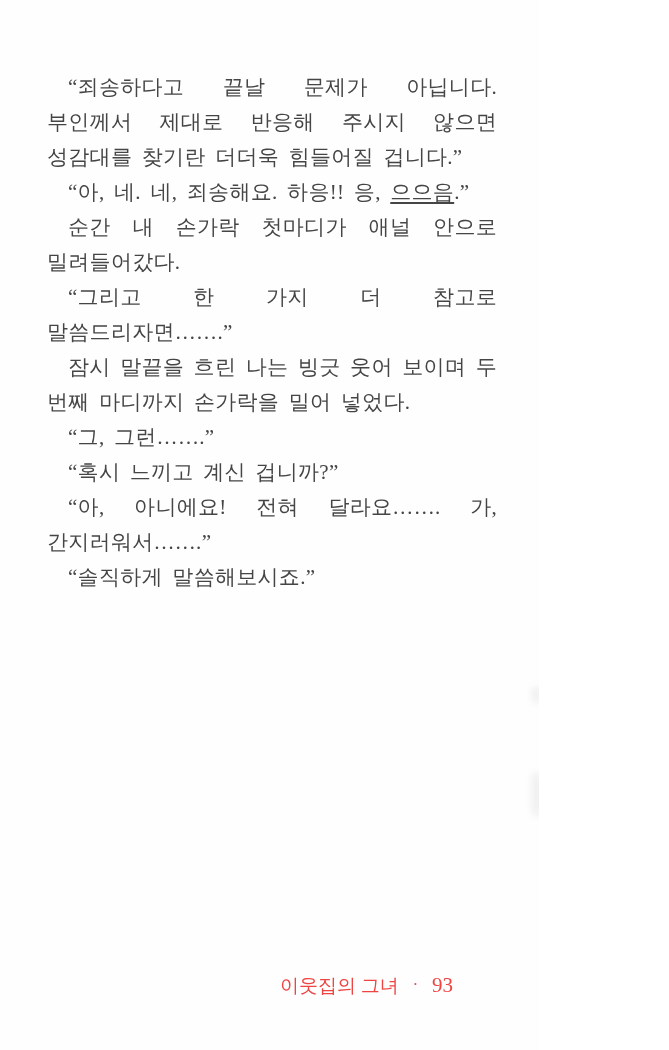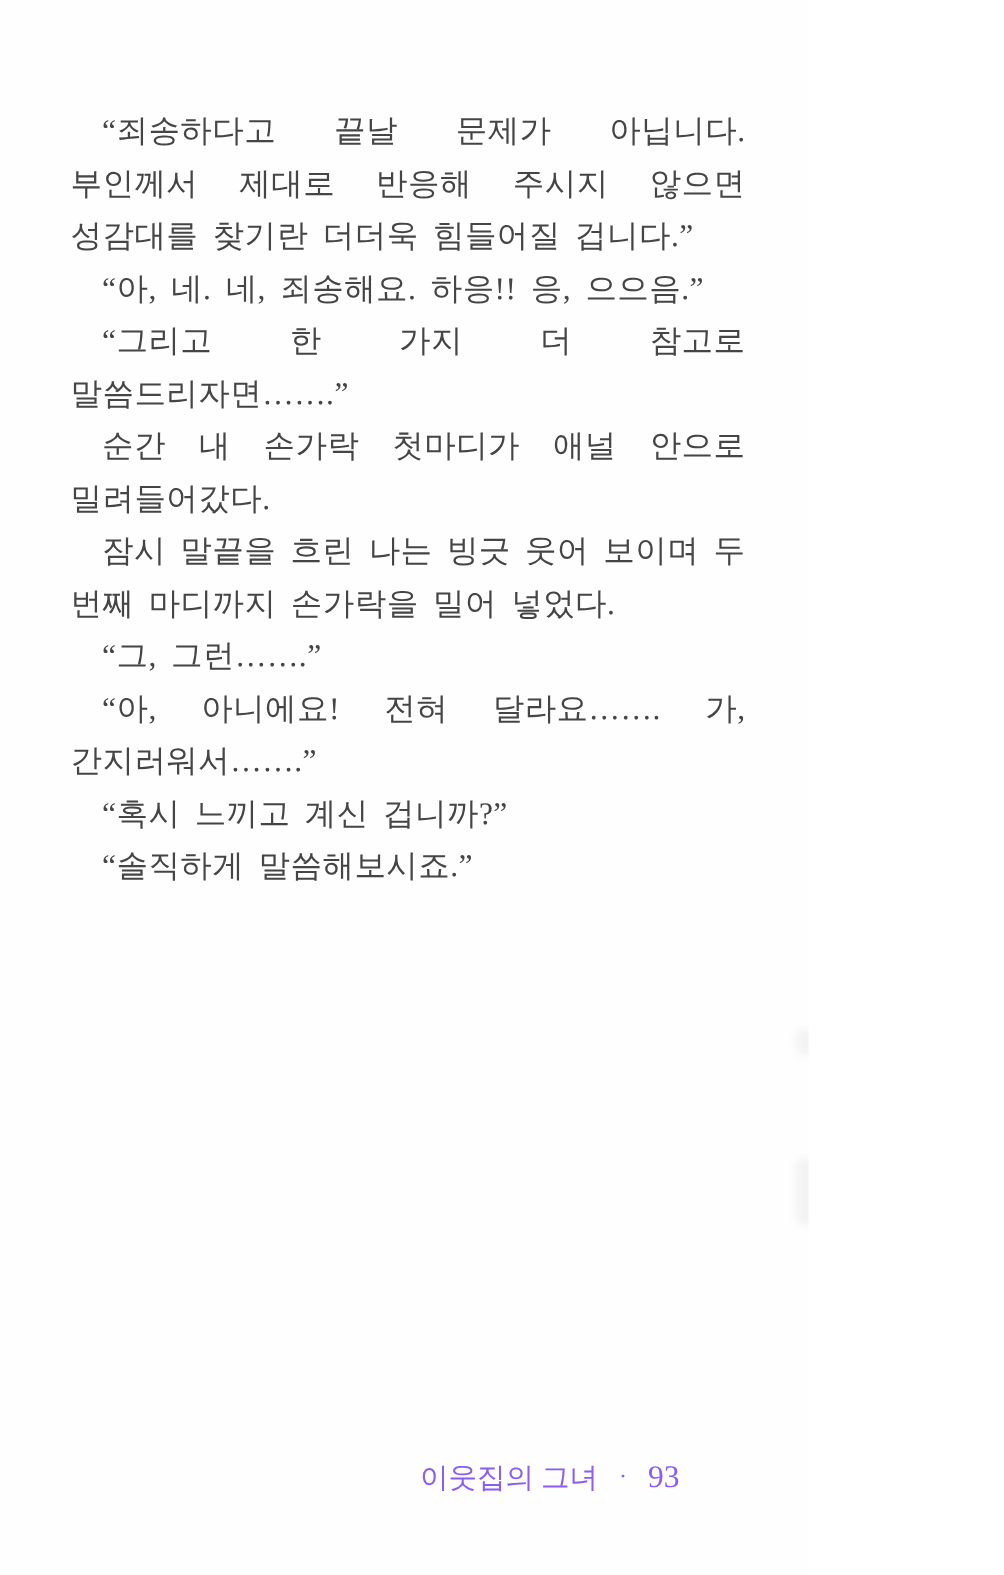--- a/index.html
+++ b/index.html
@@ -28,29 +28,30 @@
     line-height: 35px;
     text-align: justify;
     text-align-last: left;
     text-indent: 1em;
     letter-spacing: 0.3px;
     word-spacing: 4px;
     word-break: keep-all;
     overflow-wrap: break-word;
   }
   .u {
+    text-decoration: underline;
     text-underline-offset: 3px;
   }
   .footer {
     position: absolute;
     right: 86px;
     bottom: 52px;
     font-size: 19px;
     line-height: 24px;
-    color: #8b5cf6;
+    color: #ef4444;
     white-space: nowrap;
   }
   .footer .sep {
     display: inline-block;
     margin: 0 14px;
     font-size: 16px;
     vertical-align: 2px;
   }
   .footer .pagenum {
     font-size: 21px;
@@ -69,26 +70,26 @@
   .smudge-2 { top: 772px; height: 45px; }
 </style>
 </head>
 <body>
 
 <div class="page">
 
   <div class="text-block">
     <p>“죄송하다고 끝날 문제가 아닙니다. 부인께서 제대로 반응해 주시지 않으면 성감대를 찾기란 더더욱 힘들어질 겁니다.”</p>
     <p><span>“아, 네. 네, 죄송해요. 하응!! 응, </span><span class="u">으으음</span><span>.”</span></p>
+    <p>순간 내 손가락 첫마디가 애널 안으로 밀려들어갔다.</p>
     <p>“그리고 한 가지 더 참고로 말씀드리자면…….”</p>
-    <p>순간 내 손가락 첫마디가 애널 안으로 밀려들어갔다.</p>
     <p>잠시 말끝을 흐린 나는 빙긋 웃어 보이며 두 번째 마디까지 손가락을 밀어 넣었다.</p>
     <p>“그, 그런…….”</p>
+    <p>“혹시 느끼고 계신 겁니까?”</p>
     <p>“아, 아니에요! 전혀 달라요……. 가, 간지러워서…….”</p>
-    <p>“혹시 느끼고 계신 겁니까?”</p>
     <p>“솔직하게 말씀해보시죠.”</p>
   </div>
 
   <div class="footer">
     <span>이웃집의 그녀</span><span class="sep">·</span><span class="pagenum">93</span>
   </div>
 
   <div class="scan-smudge smudge-1"></div>
   <div class="scan-smudge smudge-2"></div>
 

